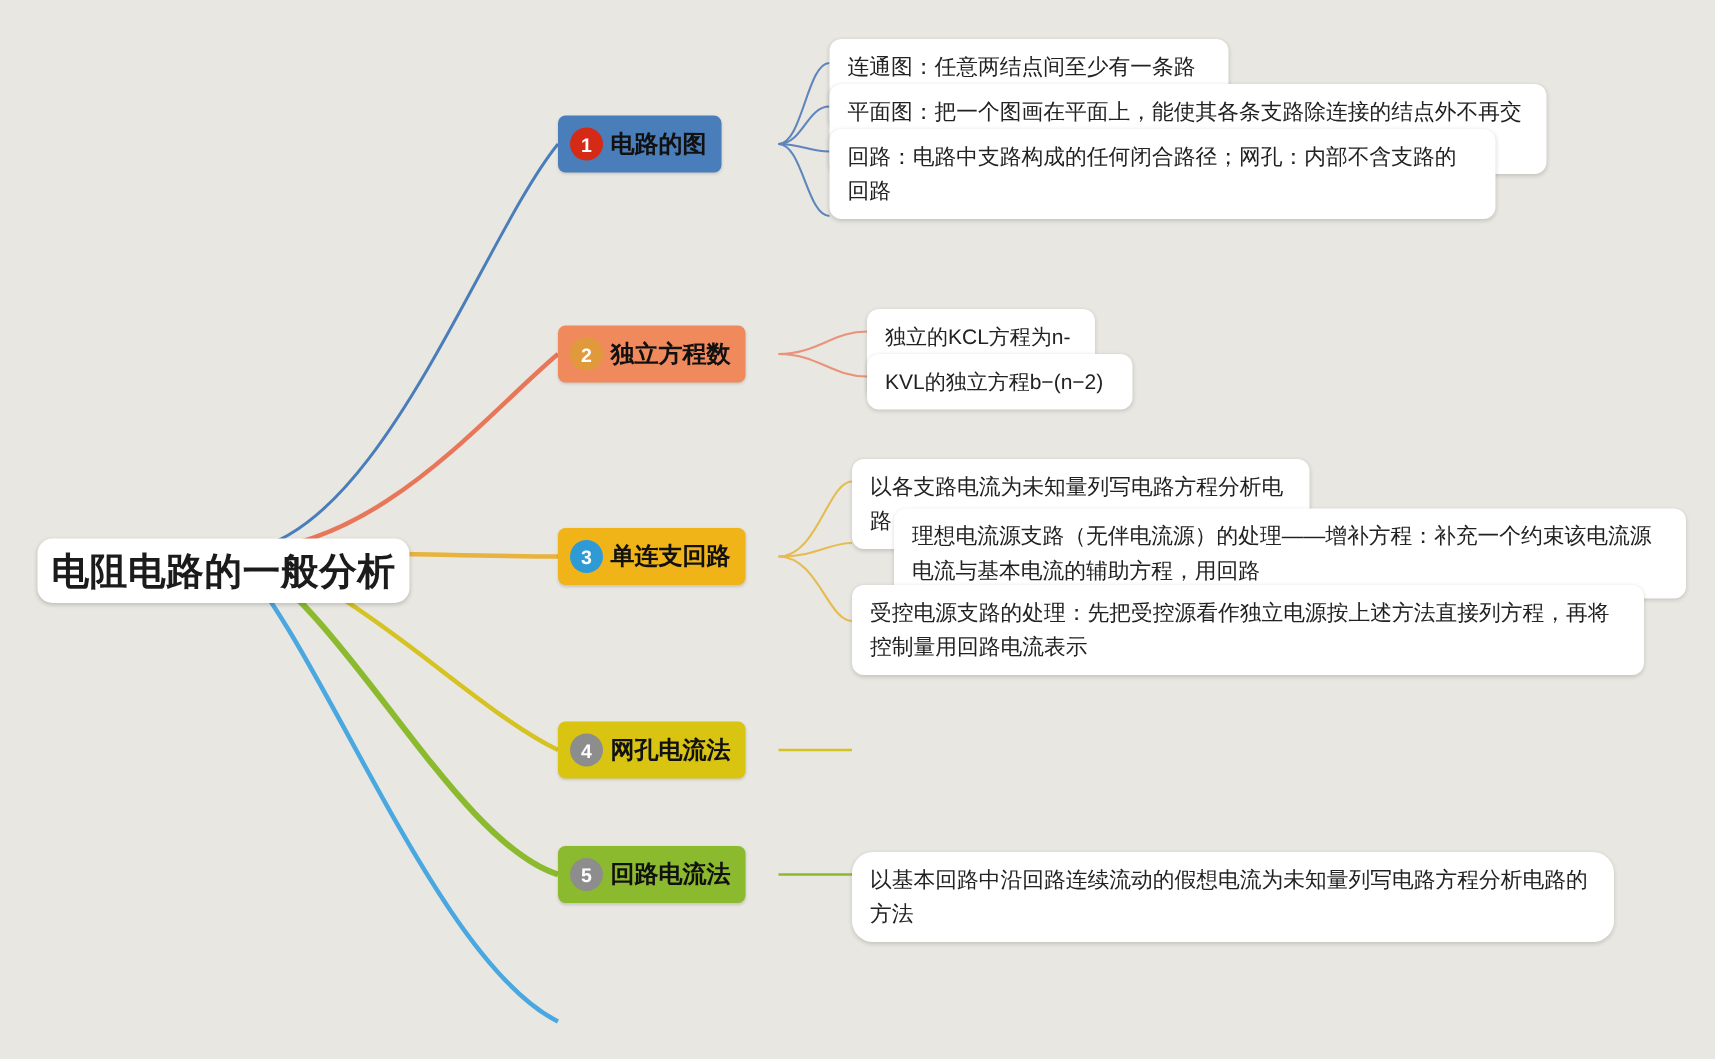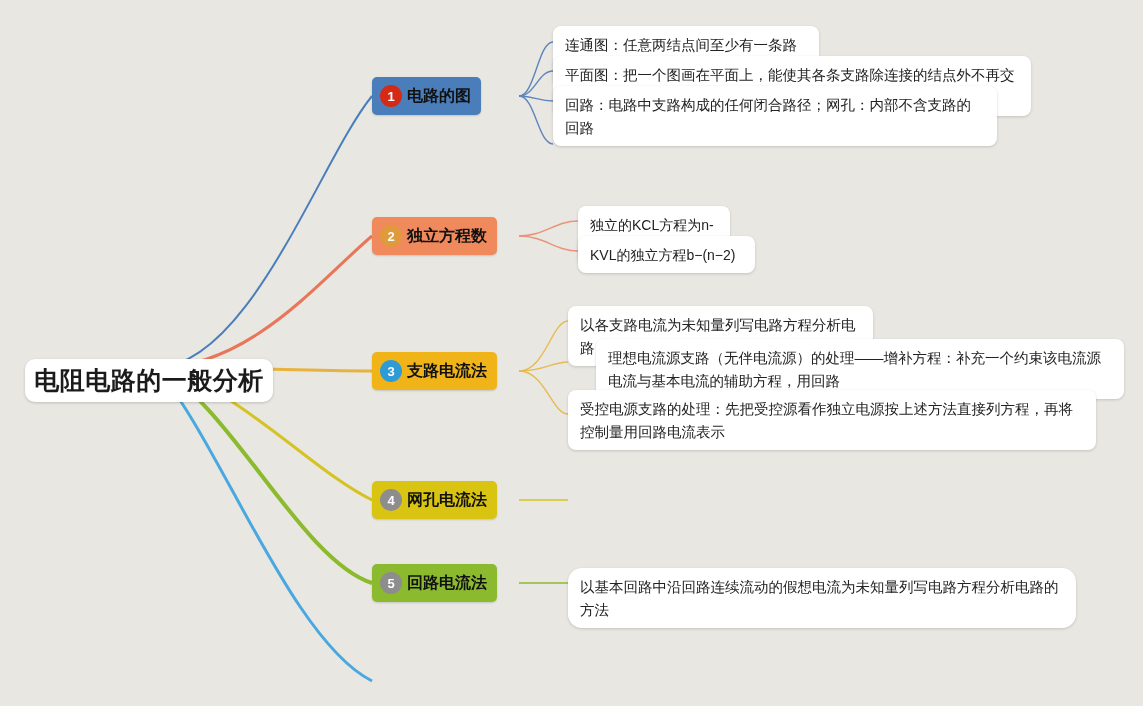--- a/index.html
+++ b/index.html
@@ -120,21 +120,21 @@
 
   <div class="leaf small" style="left:578px; top:206px; width:152px;">
     <span>独立的KCL方程为n-1</span>
   </div>
   <div class="leaf small" style="left:578px; top:236px; width:177px;">
     <span>KVL的独立方程b−(n−2)</span>
   </div>
 
   <div class="branch" id="b3" style="left: 372px; top: 352px; background: rgb(240, 180, 24);">
     <div class="badge" id="b3badge" style="background: rgb(46, 155, 214);">3</div>
-    <div class="blabel">支路电流法</div>
+    <div class="blabel">单连支回路</div>
   </div>
 
   <div class="leaf" style="left:568px; top:306px; width:305px;">
     <span>以各支路电流为未知量列写电路方程分析电路</span>
   </div>
   <div class="leaf" style="left:596px; top:339px; width:528px;">
     <span>理想电流源支路（无伴电流源）的处理——增补方程：补充一个约束该电流源电流与基本电流的辅助方程，用回路</span>
   </div>
   <div class="leaf" style="left:568px; top:390px; width:528px;">
     <span>受控电源支路的处理：先把受控源看作独立电源按上述方法直接列方程，再将控制量用回路电流表示</span>

